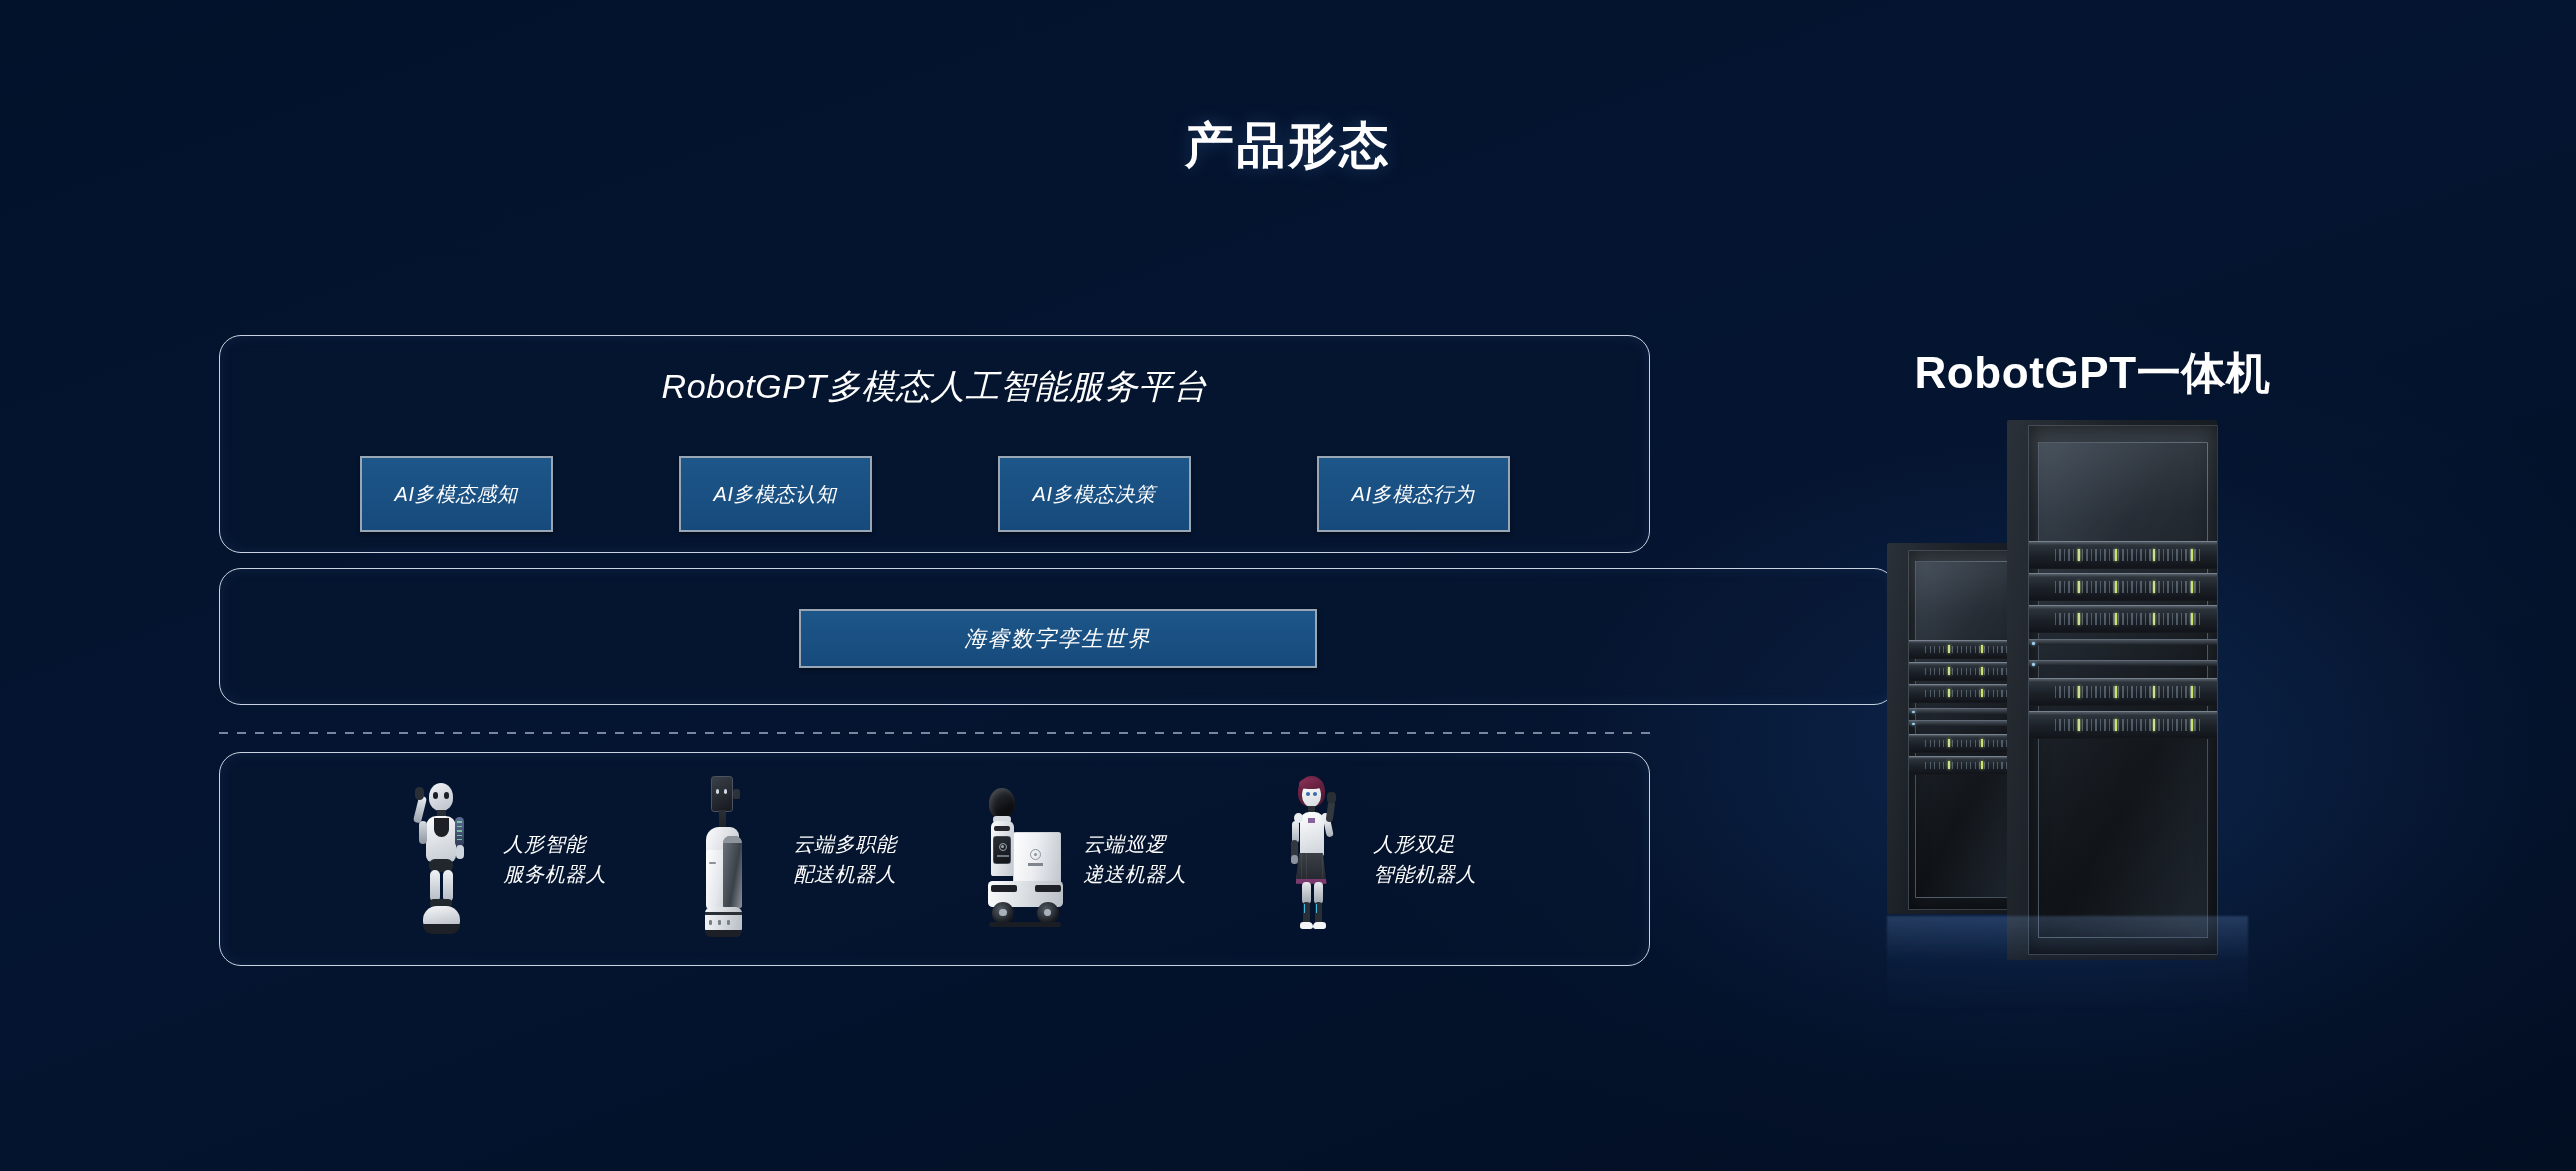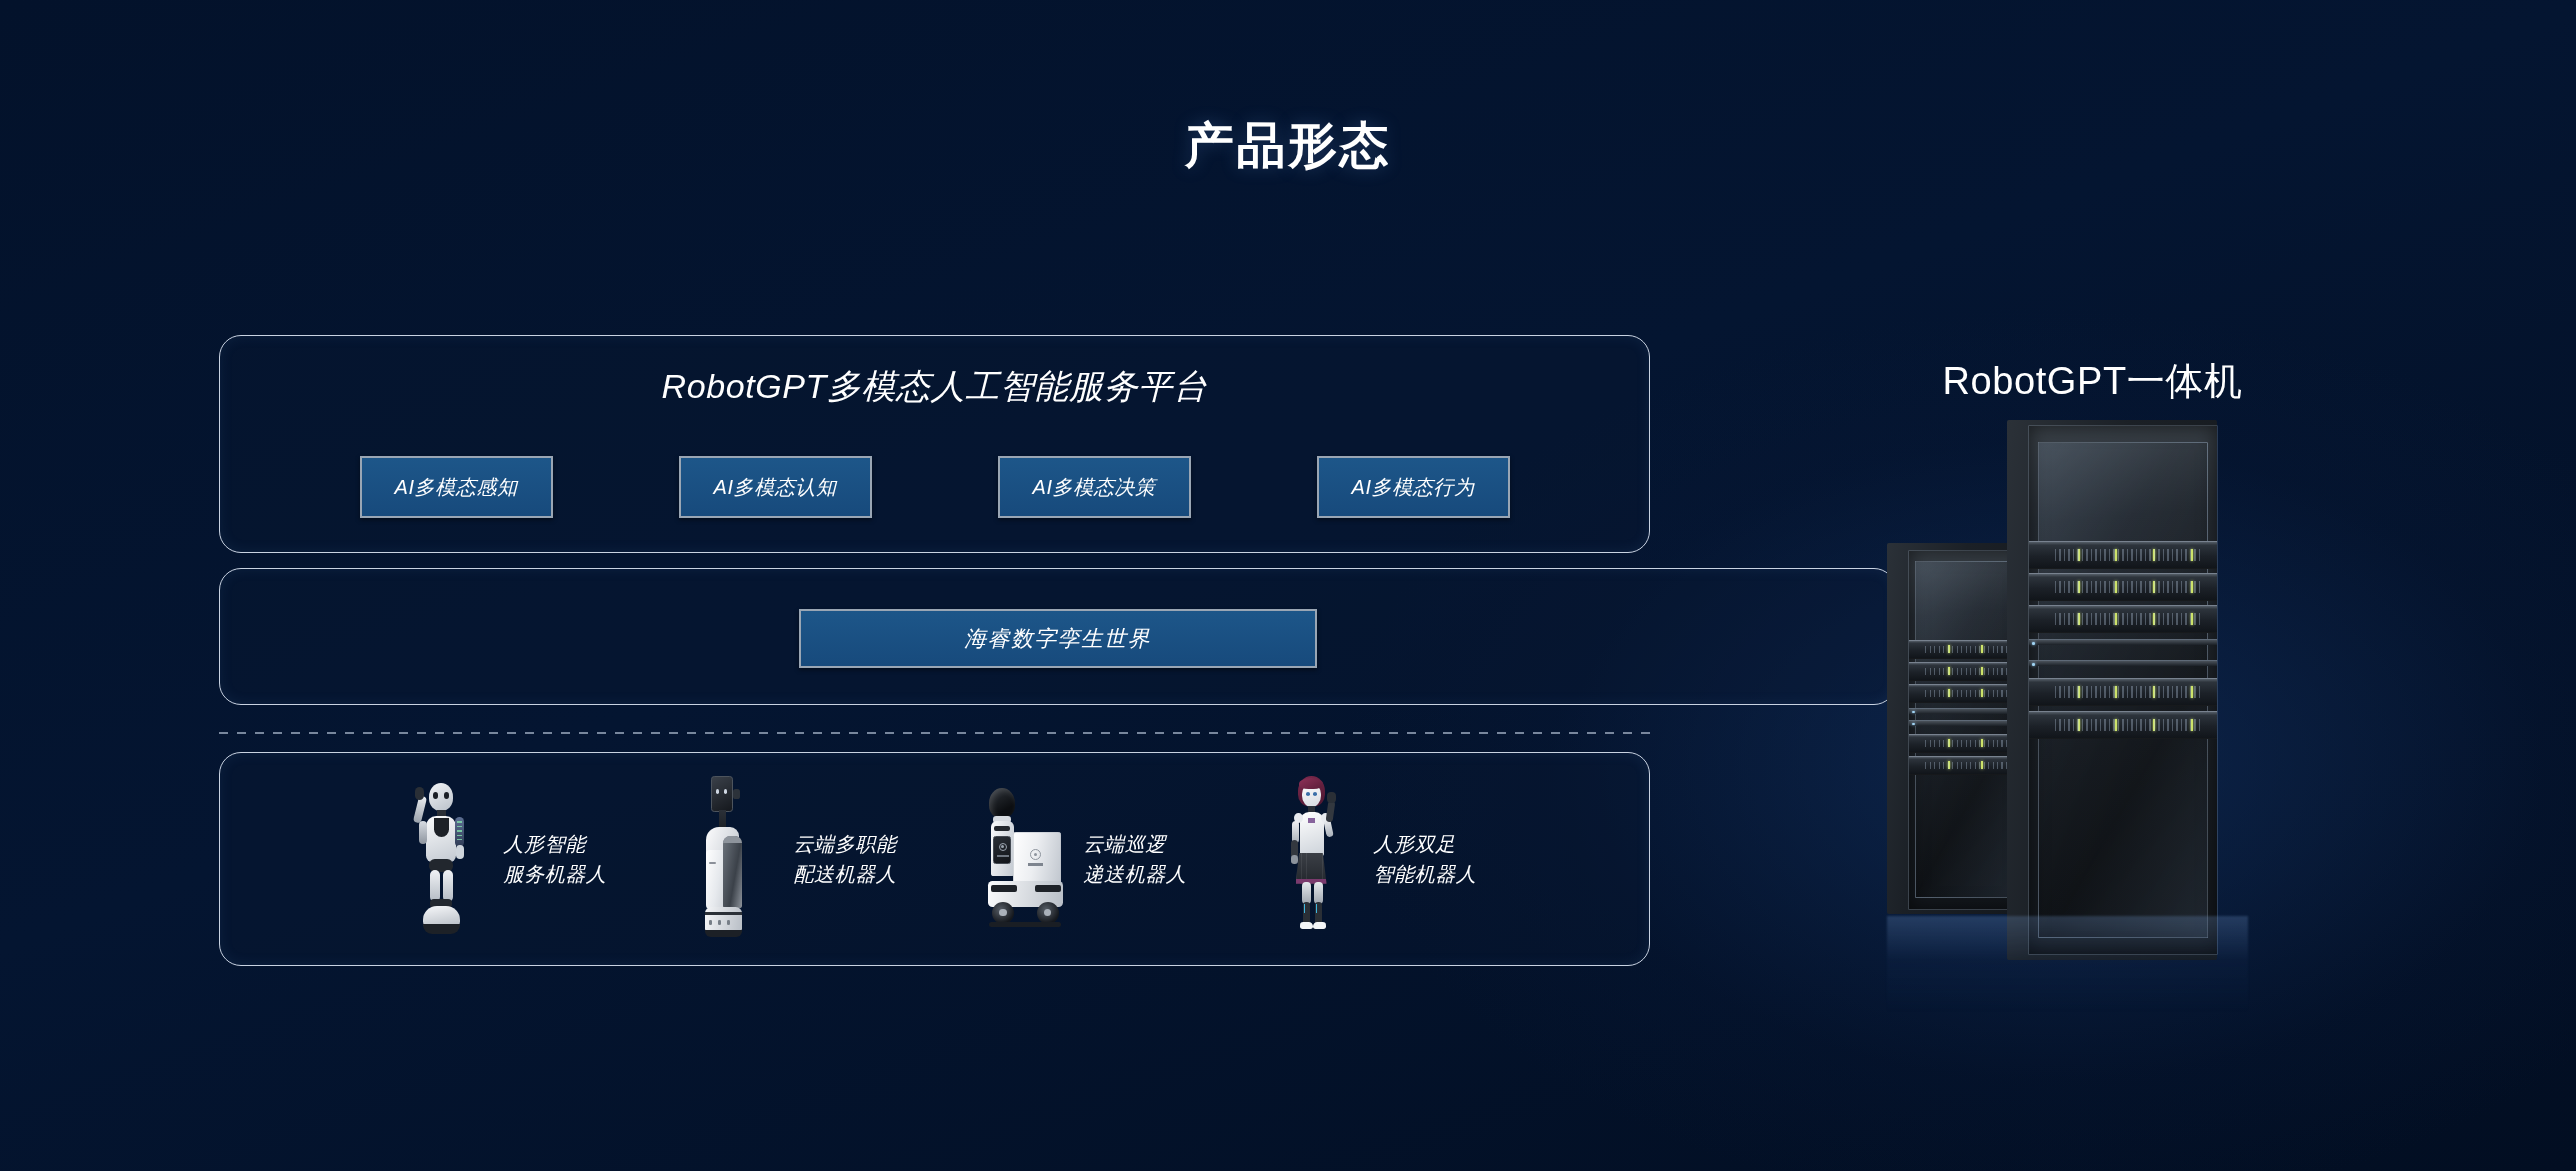--- a/index.html
+++ b/index.html
@@ -43,21 +43,21 @@
     text-align:center; color:#ffffff;
     font-size:34px; letter-spacing:0.6px;
   }
 
   
   .chip-row {
     position:absolute; left:0; top:120px; width:100%;
     display:flex; justify-content:center; gap:126px;
   }
   .chip {
-    width:193px; height:62px;
+    width:193px; height:76px;
     background:linear-gradient(180deg,#1d5689 0%,#174a7c 100%);
     border:2.6px solid #9aa6b4;
     display:flex; align-items:center; justify-content:center;
     color:#ffffff; font-size:20px; letter-spacing:0.6px;
     box-shadow:0 1.9px 4.5px rgba(0,0,0,.45);
   }
 
   
   .btn-row {
     position:absolute; left:0; top:40px; width:100%;
@@ -90,22 +90,22 @@
   .robot-label {
     color:#ffffff; font-size:20px; line-height:1.52; white-space:nowrap;
     letter-spacing:0.6px;
   }
 
   
   .sh { position:absolute; }
 
   
   .rack-title {
-    position:absolute; left:1835px; top:356px; width:515px;
-    text-align:center; color:#ffffff; font-size:38px; letter-spacing:0.6px;
+    position:absolute; left:1835px; top:344px; width:515px;
+    text-align:center; color:#ffffff; font-size:44px; letter-spacing:0.6px;font-weight:bold;
   }
   #rack-stage {
     position:absolute; left:1887px; top:412px; width:361px; height:631px;
   }
 
   .cab { position:absolute; }
   .cab .side {
     position:absolute; left:0; top:0; width:100%; height:100%;
     background:linear-gradient(100deg,#2b3138 0%,#1b2026 40%,#14181d 100%);
     border-radius:1.9px;

